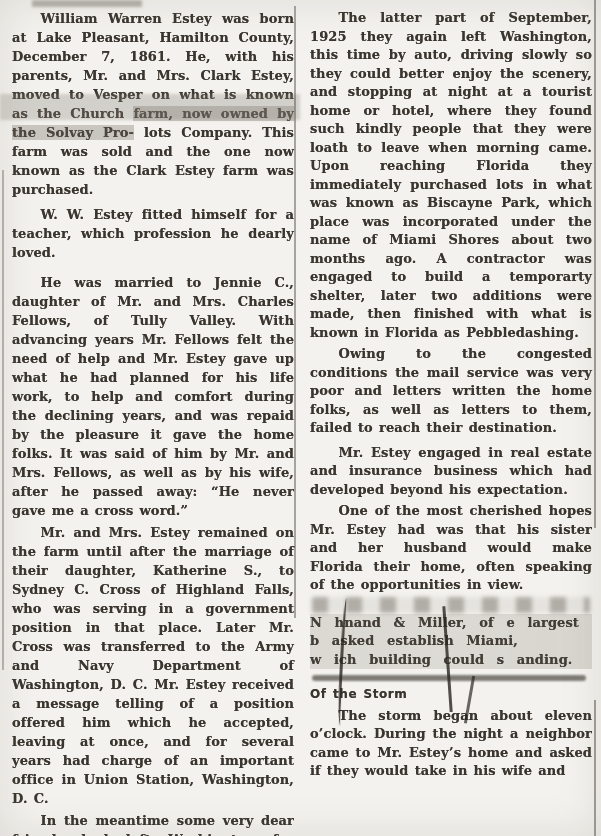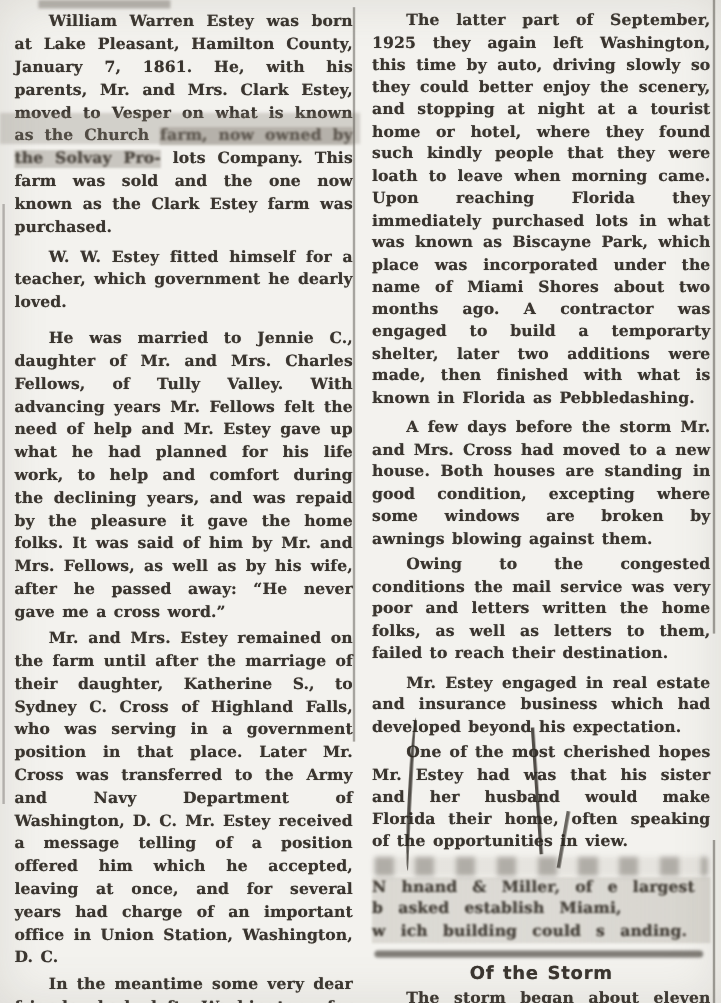--- a/index.html
+++ b/index.html
@@ -41,23 +41,23 @@
     filter:blur(0.7px); color:#433e37;
     background:linear-gradient(90deg, rgba(175,170,160,0.35),
       rgba(140,134,124,0.22) 45%, rgba(175,170,160,0.4));
   }
   .damaged-line { word-spacing:8px; }
   .rule-storm {
     height:6px; margin:6px 6px 4px 2px;
     background:#4e4a43; opacity:0.7; filter:blur(1.2px); border-radius:3px;
   }
   .storm-heading {
-    margin:2px 0 2px 0; text-align:center;
+    margin:2px 0 2px 0; text-align:left;
     font-family:"DejaVu Sans", sans-serif;
-    font-size:15px; font-weight:700; letter-spacing:0.6px;
+    font-size:12px; font-weight:700; letter-spacing:0.6px;
     text-indent:0;
   }
   
   .vrule { position:absolute; width:2px; background:#4a453e; }
   .band-smudge-left {
     position:absolute; left:0; top:94px; width:300px; height:26px;
     background:rgba(135,129,119,0.30); filter:blur(1.5px);
   }
   .smudge-top {
     position:absolute; left:32px; top:0; width:110px; height:7px;
@@ -71,30 +71,29 @@
   .crease.c1 { left:340px; top:598px; height:128px; border-radius:60% 0 0 60%; transform:rotate(3deg); }
   .crease.c2 { left:446px; top:606px; height:106px; border-radius:0 60% 60% 0; transform:rotate(-4deg); }
   .crease.c3 { left:468px; top:676px; height:48px; transform:rotate(10deg); opacity:0.85; }
 </style>
 </head>
 <body>
 
 <div class="page">
 
   <div class="col col-left">
-    <p class="para"><span>William Warren Estey was born at Lake Pleasant, Hamilton County, January 7, 1861. He, with his parents, Mr. and Mrs. Clark Estey, moved to Vesper on what is known as the Church</span> <span class="ink-smear">farm, now owned by the Solvay Pro-</span> <span>lots Company. This farm was sold and the one now known as the Clark Estey farm was purchased.</span></p>
-    <p class="para gap-sm">W. W. Estey fitted himself for a teacher, which government he dearly loved.</p>
+    <p class="para"><span>William Warren Estey was born at Lake Pleasant, Hamilton County, December 7, 1861. He, with his parents, Mr. and Mrs. Clark Estey, moved to Vesper on what is known as the Church</span> <span class="ink-smear">farm, now owned by the Solvay Pro-</span> <span>lots Company. This farm was sold and the one now known as the Clark Estey farm was purchased.</span></p>
+    <p class="para gap-sm">W. W. Estey fitted himself for a teacher, which profession he dearly loved.</p>
     <p class="para gap">He was married to Jennie C., daughter of Mr. and Mrs. Charles Fellows, of Tully Valley. With advancing years Mr. Fellows felt the need of help and Mr. Estey gave up what he had planned for his life work, to help and comfort during the declining years, and was repaid by the pleasure it gave the home folks. It was said of him by Mr. and Mrs. Fellows, as well as by his wife, after he passed away: “He never gave me a cross word.”</p>
     <p class="para">Mr. and Mrs. Estey remained on the farm until after the marriage of their daughter, Katherine S., to Sydney C. Cross of Highland Falls, who was serving in a government position in that place. Later Mr. Cross was transferred to the Army and Navy Department of Washington, D. C. Mr. Estey received a message telling of a position offered him which he accepted, leaving at once, and for several years had charge of an important office in Union Station, Washington, D. C.</p>
     <p class="para">In the meantime some very dear friends had left Washington for Florida, and continued writing of the wonderful southland and its opportunities. Finally Mr. and Mrs Estey decided on a trip of investigation, returning convinced that they would make Florida their future home.</p>
   </div>
 
   <div class="col col-right">
     <p class="para">The latter part of September, 1925 they again left Washington, this time by auto, driving slowly so they could better enjoy the scenery, and stopping at night at a tourist home or hotel, where they found such kindly people that they were loath to leave when morning came. Upon reaching Florida they immediately purchased lots in what was known as Biscayne Park, which place was incorporated under the name of Miami Shores about two months ago. A contractor was engaged to build a temporarty shelter, later two additions were made, then finished with what is known in Florida as Pebbledashing.</p>
-    <p class="para gap-sm">A few days before the storm Mr. and Mrs. Cross had moved to a new house. Both houses are standing in good condition, excepting where some windows are broken by awnings blowing against them.</p>
     <p class="para">Owing to the congested conditions the mail service was very poor and letters written the home folks, as well as letters to them, failed to reach their destination.</p>
     <p class="para gap-sm">Mr. Estey engaged in real estate and insurance business which had developed beyond his expectation.</p>
     <p class="para">One of the most cherished hopes Mr. Estey had was that his sister and her husband would make Florida their home, often speaking of the opportunities in view.</p>
 
     <div class="smudge-line"></div>
     <div class="damaged-block">
       <div class="damaged-line">N hnand &amp; Miller, of e largest</div>
       <div class="damaged-line">b asked establish Miami,</div>
       <div class="damaged-line">w ich building could s anding.</div>
     </div>

